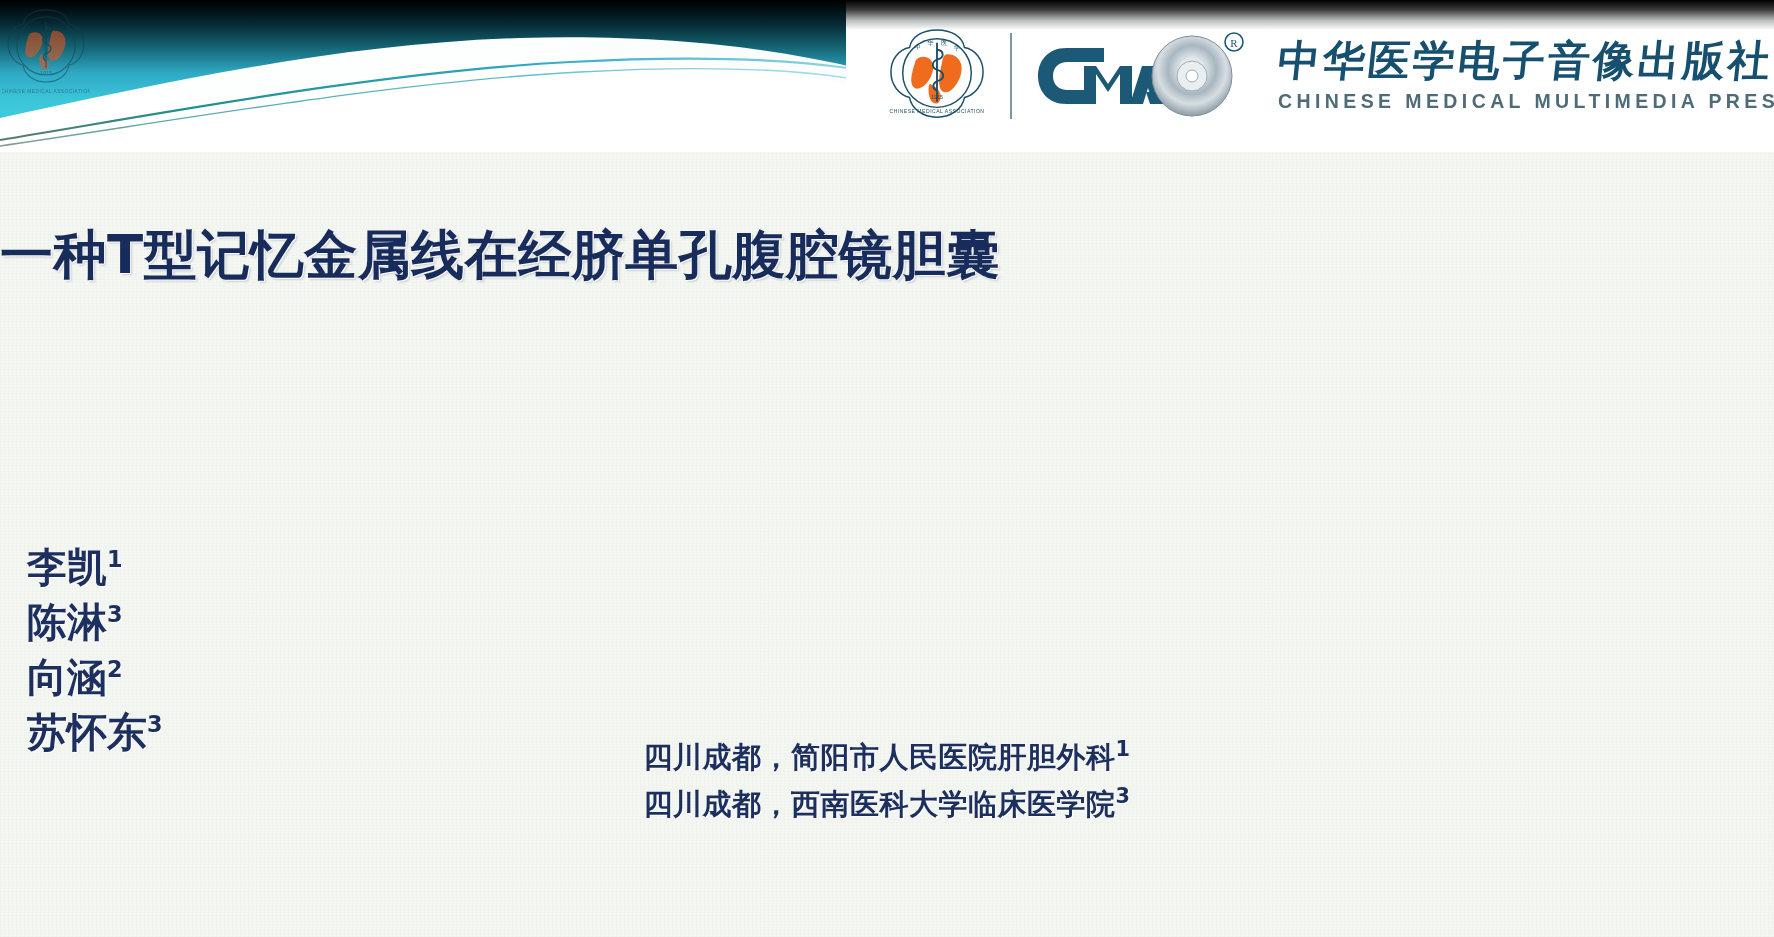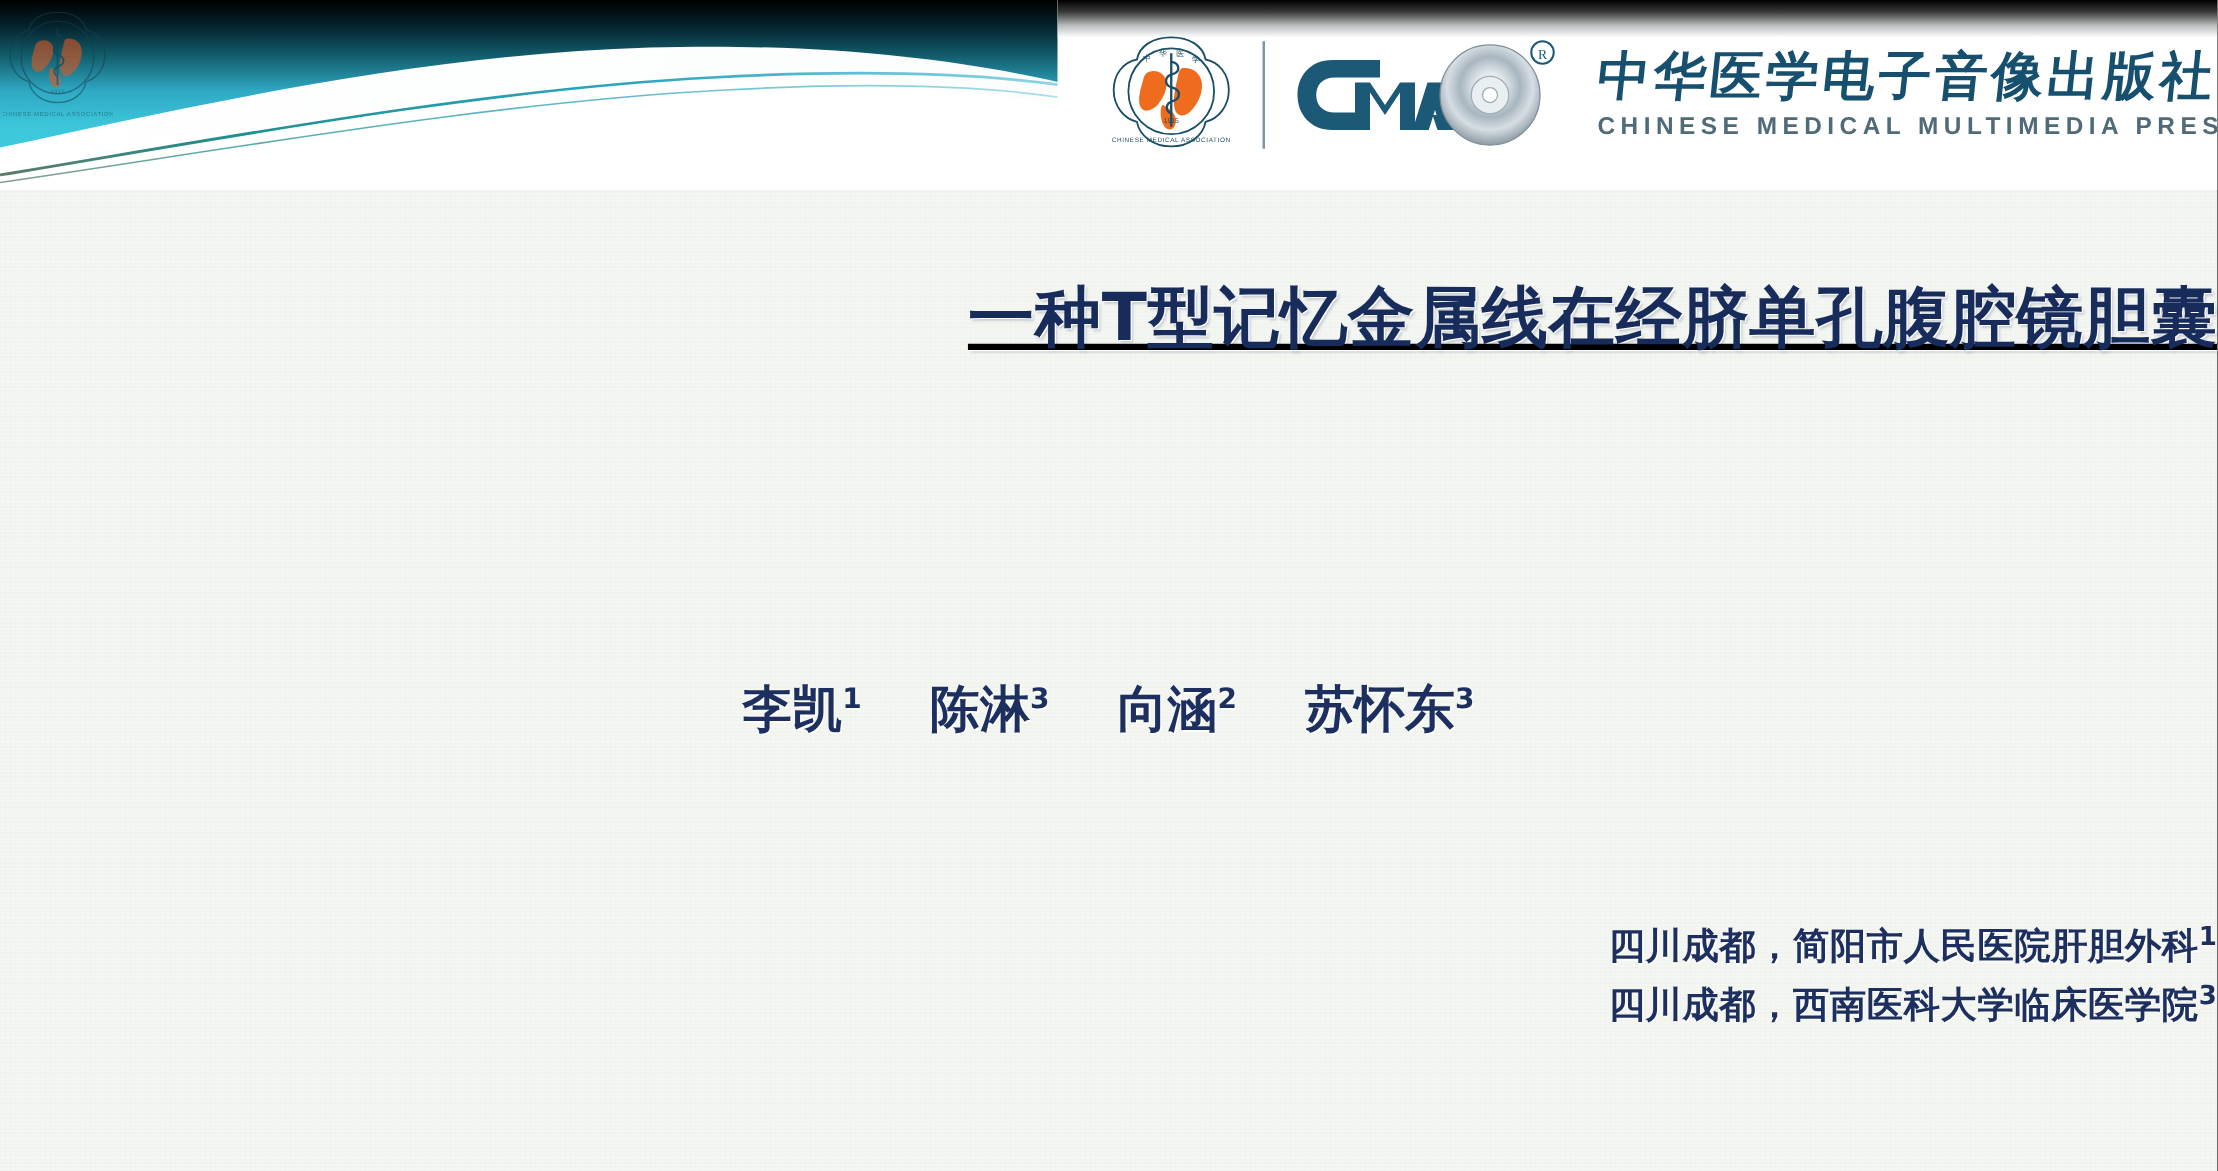--- a/index.html
+++ b/index.html
@@ -132,22 +132,21 @@
     letter-spacing: 4.4px;
     white-space: nowrap;
   }
 
   
   .title-block {
     position: absolute;
     left: 0;
     top: 224px;
     width: 100%;
-    text-align: right;
-    text-decoration: underline;
+    text-align: left;
   }
   .title-line {
     font-family: "DejaVu Sans", "Liberation Sans", sans-serif;
     font-size: 53px;
     font-weight: 700;
     color: #182c5b;
     line-height: 1.17;
     letter-spacing: 0.5px;
     text-shadow:
       1px 1px 0 rgba(255,255,255,0.95),
@@ -156,20 +155,21 @@
 
   
   .authors-row {
     position: absolute;
     left: 0;
     top: 540px;
     width: 100%;
     display: flex;
     justify-content: center;
     align-items: baseline;
+    flex-direction: column;
   }
   .author {
     font-family: "DejaVu Sans", "Liberation Sans", sans-serif;
     font-size: 40px;
     font-weight: 700;
     color: #1c2f5e;
     margin: 0 27px;
     white-space: nowrap;
     text-shadow: 1px 1px 0 rgba(255,255,255,0.9);
   }
@@ -179,21 +179,21 @@
     vertical-align: super;
     letter-spacing: 0.5px;
   }
 
   
   .affiliations {
     position: absolute;
     left: 0;
     top: 733px;
     width: 100%;
-    text-align: right;
+    text-align: center;
   }
   .affiliation {
     font-family: "DejaVu Sans", "Liberation Sans", sans-serif;
     font-size: 29px;
     font-weight: 700;
     color: #1c2f5e;
     line-height: 1.60;
     letter-spacing: 0.5px;
     white-space: nowrap;
     text-shadow: 1px 1px 0 rgba(255,255,255,0.85);

